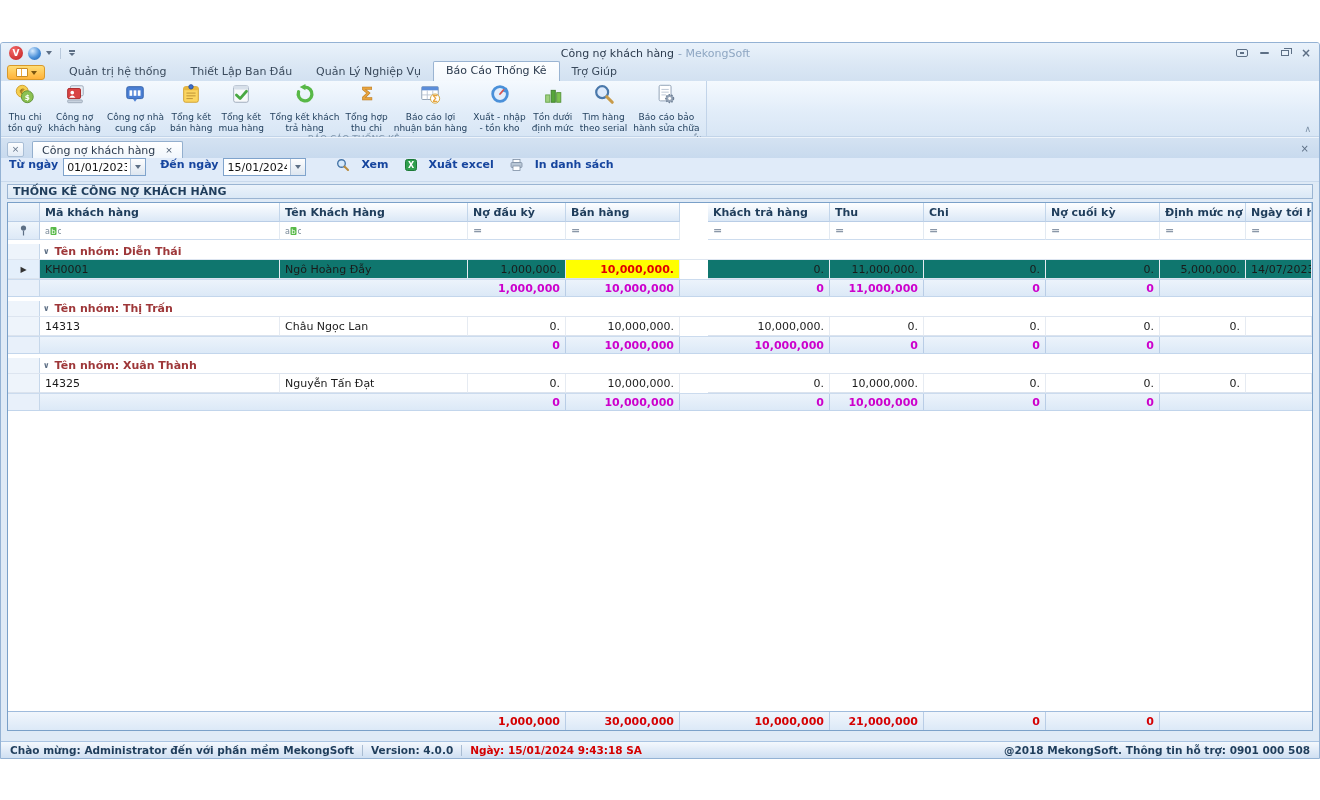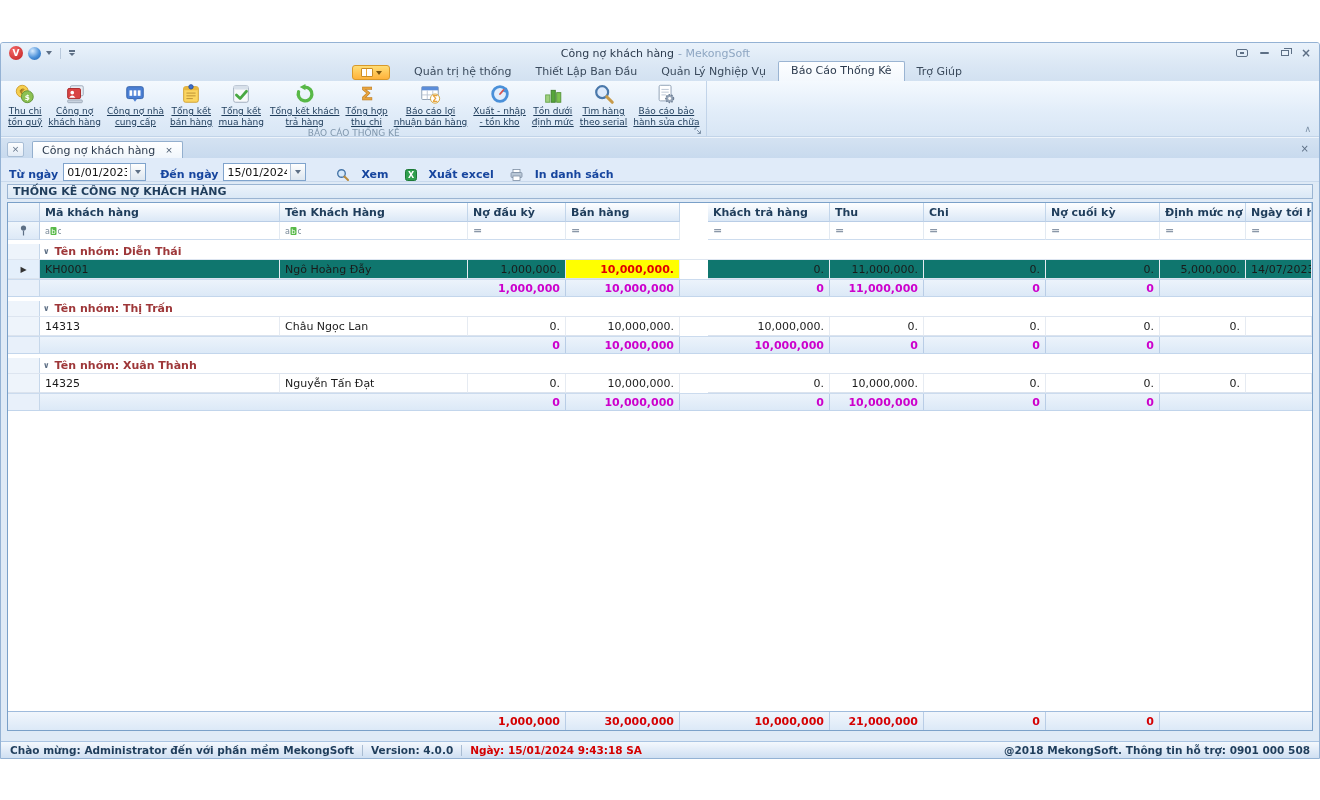--- a/index.html
+++ b/index.html
@@ -33,54 +33,54 @@
   .wc { display:flex; align-items:center; gap:12px; color:#5d6f85; }
   .ic-screen { width:12px; height:8px; border:1px solid #5d6f85; border-radius:2px; position:relative; }
   .ic-screen::after { content:""; position:absolute; left:3px; top:2px; width:4px; height:2px; background:#5d6f85; }
   .ic-min { width:9px; height:2.5px; background:#5d6f85; border-radius:1px; }
   .ic-restore { position:relative; width:8px; height:6px; border:1px solid #5d6f85; background:#e8f1fa; }
   .ic-restore::after { content:""; position:absolute; left:2px; top:-3px; width:7px; height:5px;
     border:1px solid #5d6f85; border-left:none; border-bottom:none; }
   .ic-close { font-size:12px; line-height:10px; font-weight:bold; color:#5d6f85; }
   
   .ribbon-tabs { height:18px; flex:0 0 18px; display:flex; align-items:flex-end; padding-left:6px;
-    background:linear-gradient(#dce8f5,#d2e1f1);justify-content:center; }
+    background:linear-gradient(#dce8f5,#d2e1f1); }
   .app-btn { width:38px; height:15px; margin:0 12px 1px 0; border-radius:3px;
     background:linear-gradient(#ffdd75,#ffb23a); border:1px solid #d8992b;
     display:flex; align-items:center; justify-content:center; gap:3px; }
   .app-btn .winicon { width:12px; height:9px; border:1px solid #c98c24; border-radius:1px;
     background:linear-gradient(90deg,#fff 0 4px,#f0a93c 4px 5px,#fff 5px 11px); }
   .rtab { padding:2px 12px 3px; color:#3a4a5c; }
   .rtab.active { background:linear-gradient(#fdfeff,#f3f8fd); border:1px solid #9ab4d2; border-bottom:none;
     border-radius:2px 2px 0 0; color:#2b3a4d; padding-bottom:4px; }
   
   .ribbon-body { height:56px; flex:0 0 56px; position:relative;
     background:linear-gradient(#f4f9fe,#e2edf9 55%,#d8e6f5); border-bottom:1px solid #c2d4e9; display:flex; }
   .ribbon-group { display:flex; flex-direction:column; padding:1px 4px 0 4px;
     border-right:1px solid #c2d4e9; position:relative; }
   .ribbon-buttons { display:flex; align-items:flex-start; }
   .rbtn { display:flex; flex-direction:column; align-items:center; padding:1px 3px; border-radius:2px; }
   .rbtn svg { width:22px; height:22px; }
-  .rbtn .lbl { white-space:pre-line; text-align:center; font-size:9px; line-height:10.5px; color:#1f3d5b; margin-top:1px;text-decoration:underline; }
+  .rbtn .lbl { white-space:pre-line; text-align:center; font-size:9px; line-height:10.5px; color:#1f3d5b; margin-top:7px; }
   .group-caption { height:11px; line-height:11px; text-align:center; color:#8097ad; font-size:9px; position:relative; }
   .dialog-launcher { position:absolute; right:0; bottom:1px; }
   .ribbon-collapse { position:absolute; right:8px; bottom:2px; color:#7e92a8; font-size:9px; line-height:9px; }
   
   .docstrip { height:21px; flex:0 0 21px; background:linear-gradient(#d4e2f2,#c8daee);
     border-top:1px solid #eef4fb; display:flex; align-items:flex-end; padding:0 6px; position:relative; }
   .strip-x { width:17px; height:15px; margin:0 8px 1px 0; border:1px solid #a9bed6; border-radius:2px;
     background:linear-gradient(#fdfeff,#e2ebf6); display:flex; align-items:center; justify-content:center;
     color:#5d6f85; font-size:9px; line-height:9px; }
   .doc-tab { height:17px; background:linear-gradient(#ffffff,#f0f6fc); border:1px solid #93afce; border-bottom:none;
     border-radius:2px 2px 0 0; display:flex; align-items:center; gap:10px; padding:0 9px; color:#2b3a4d; }
   .doc-tab .x { color:#44566c; font-size:9px; line-height:9px; }
   .strip-x-right { position:absolute; right:10px; bottom:4px; color:#5d6f85; font-size:10px; line-height:10px; }
   
   .filterbar { height:24px; flex:0 0 24px; background:#e0ebf9; border-bottom:1px solid #c9d9ec;
-    display:flex; align-items:flex-end; padding:0 8px; }
+    display:flex; align-items:flex-start; padding:0 8px; }
   .flabel { color:#16459e; font-weight:bold; margin-right:5px; }
   .dateinput { display:flex; height:18px; border:1px solid #7fa3cc; background:#fff; margin-right:14px; }
   .dateinput input { border:none; outline:none; width:66px; padding:0 3px; font:inherit; color:#111; }
   .dateinput .dd { width:15px; background:linear-gradient(#fefefe,#dde6f0); border-left:1px solid #aebfd4;
     display:flex; align-items:center; justify-content:center; }
   .linkbtn { display:flex; align-items:center; gap:12px; color:#16459e; font-weight:bold; margin-left:16px; cursor:default; }
   
   .content { flex:1; padding:2px 6px 10px; display:flex; flex-direction:column; background:#dfeaf6; min-height:0; }
   .panel-header { height:15px; flex:0 0 15px; line-height:13px; border:1px solid #9ab4d2;
     background:linear-gradient(#ecf3fb,#dae8f6); color:#1f3d5b; font-weight:bold; padding:0 5px; }

